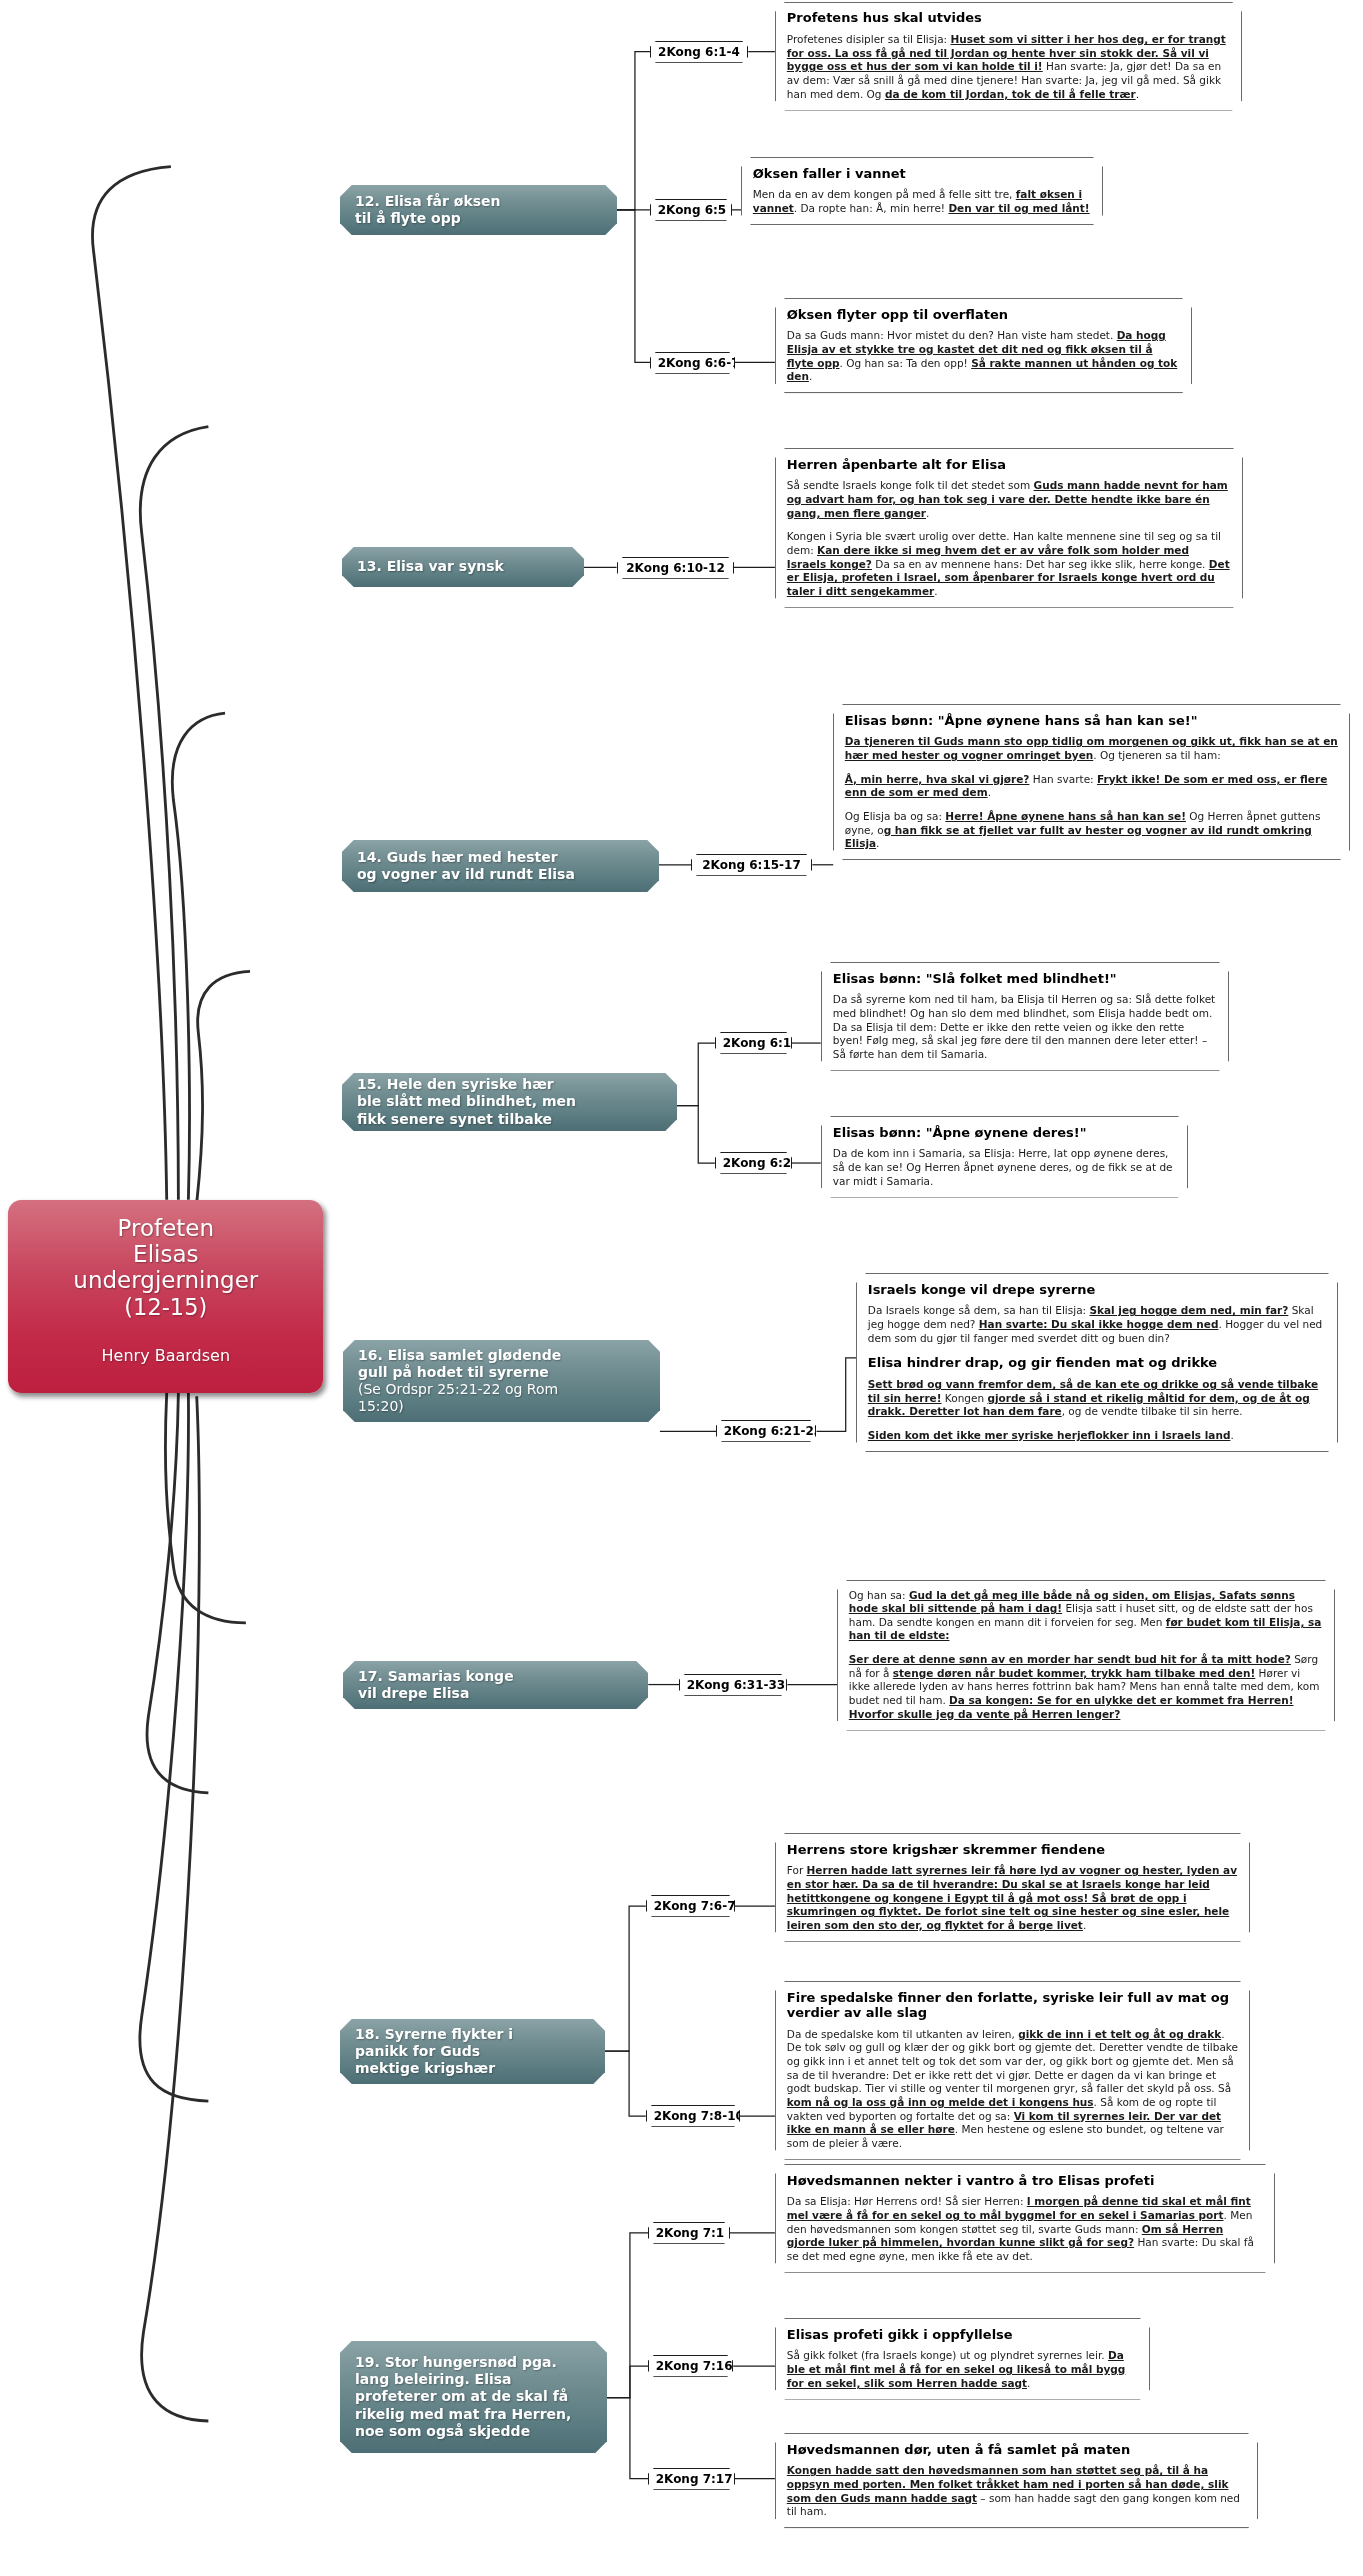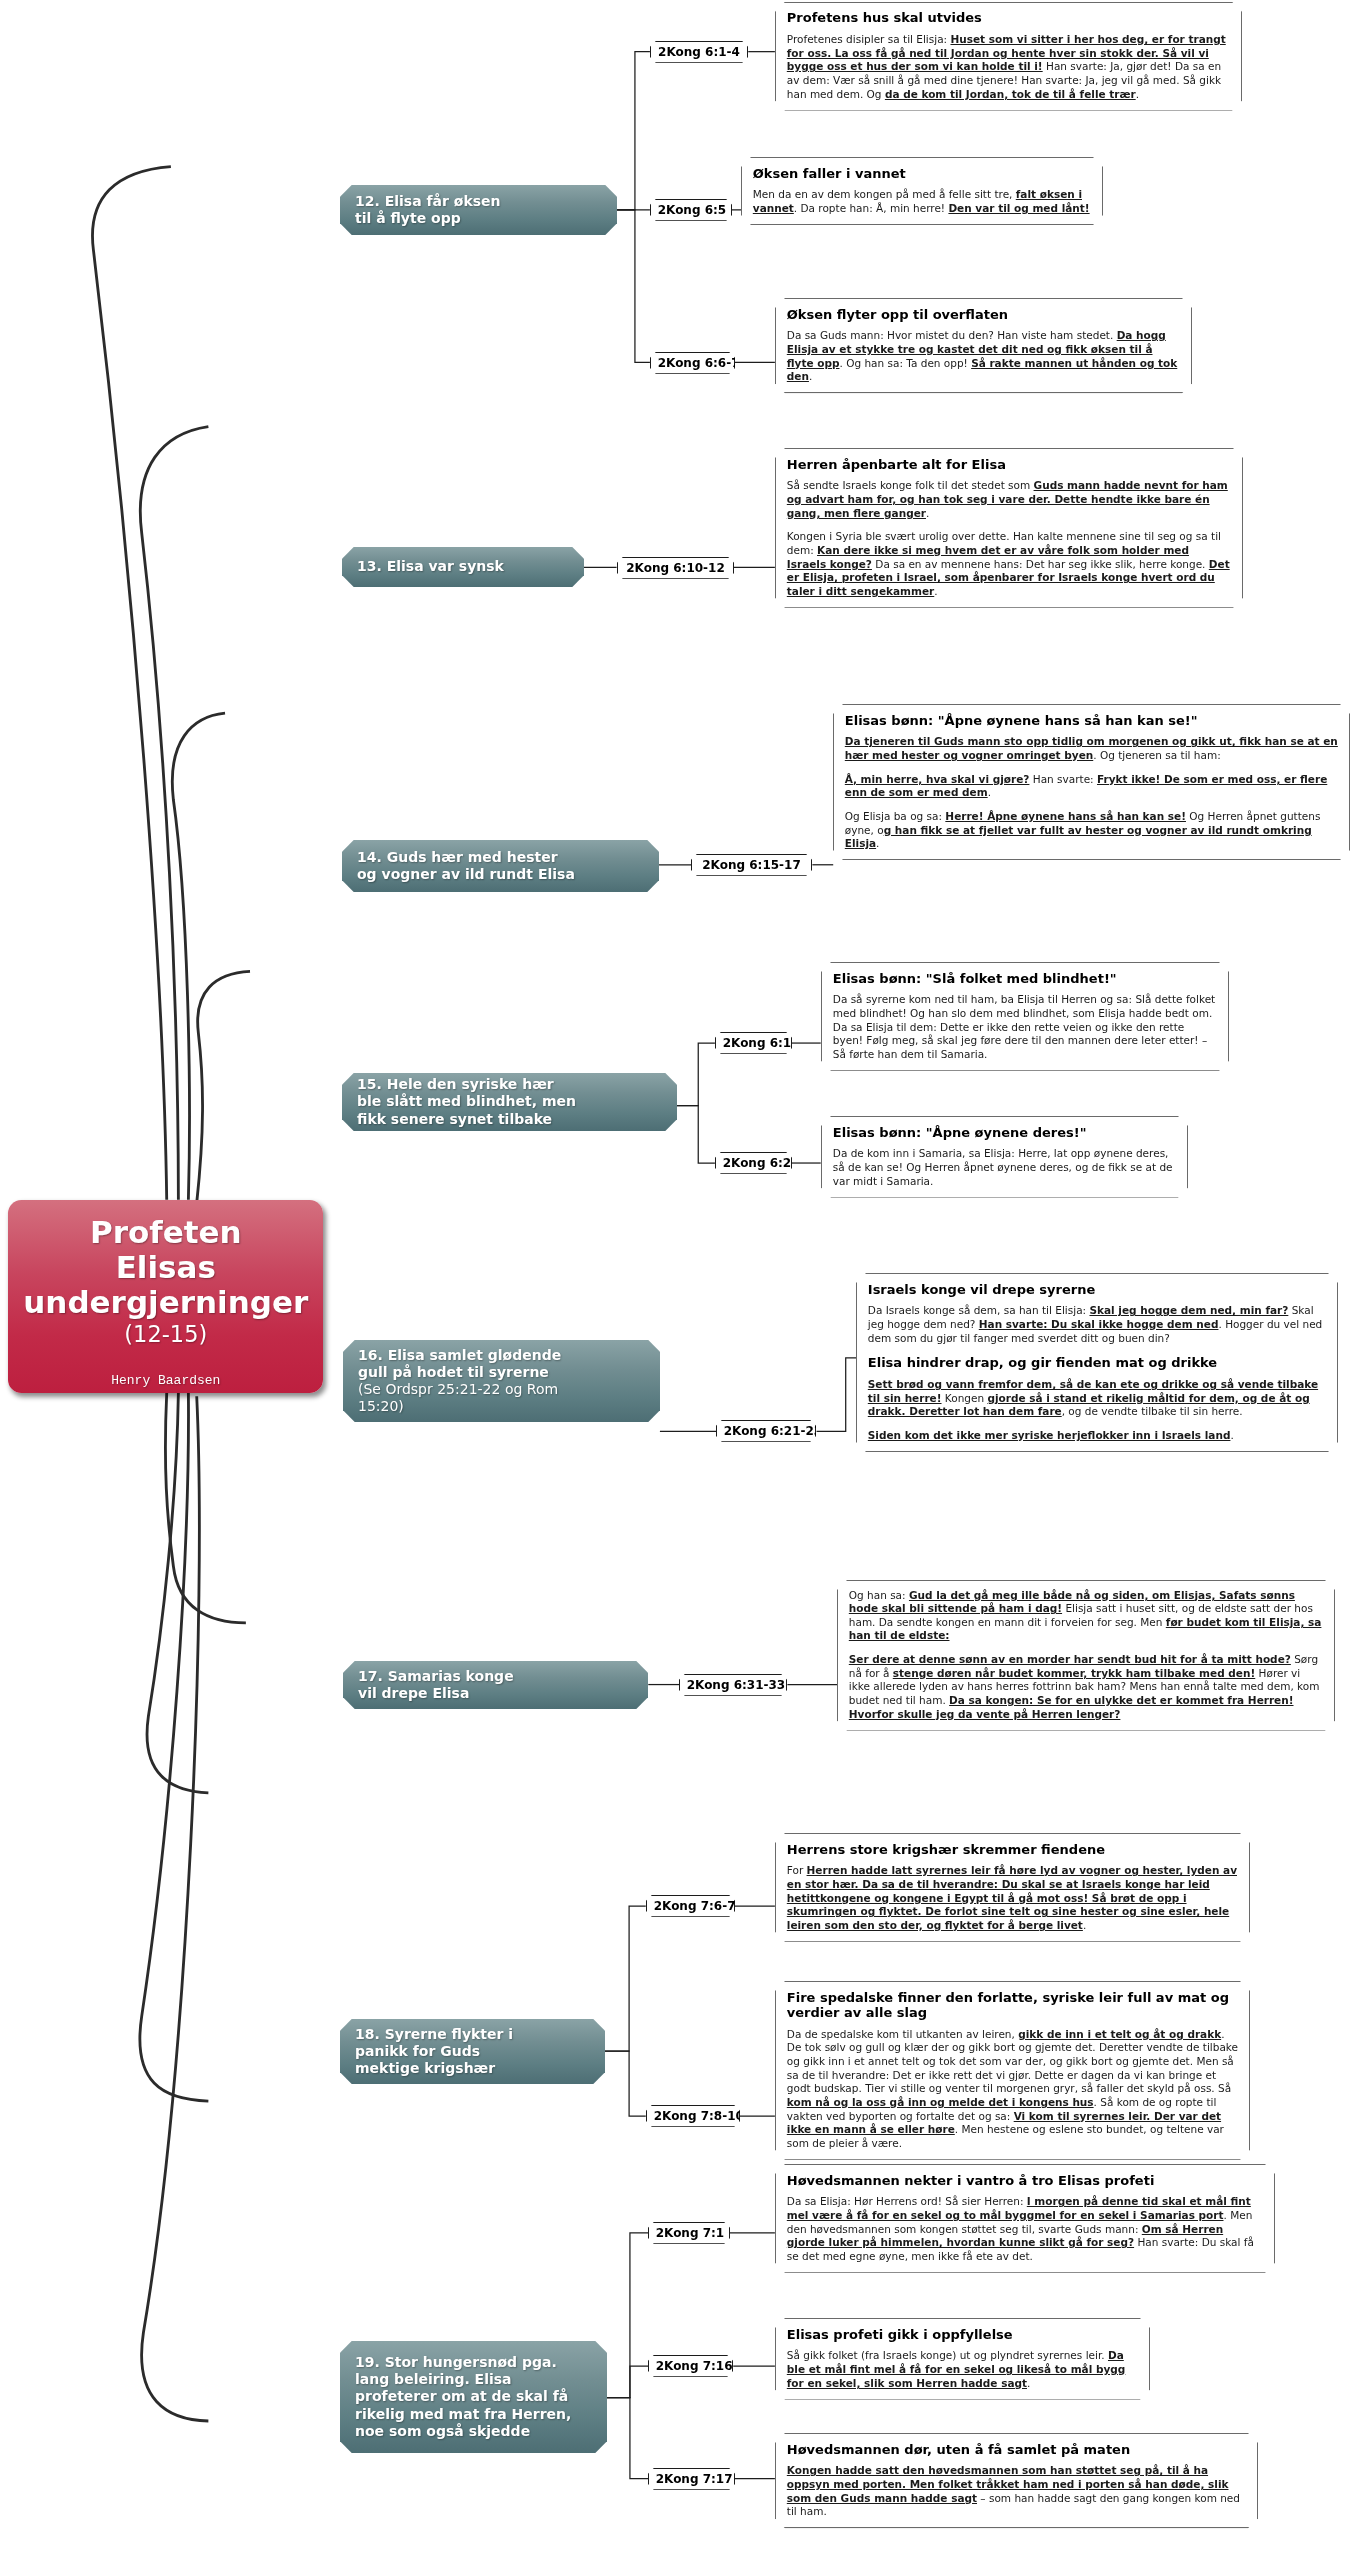--- a/index.html
+++ b/index.html
@@ -21,25 +21,25 @@
     width:315px; height:193px;
     border-radius:13.3px;
     background:linear-gradient(to bottom,#d4707f 0%, #c8455e 38%, #c22a48 70%, #bd1f3f 100%);
     box-shadow:2.5px 3.3px 5.8px rgba(0,0,0,0.45);
     color:#ffffff;
     text-align:center;
     padding-top:15px;
     z-index:6;
   }
   .root .rtitle {
-    font-size:31px; font-weight:bold; line-height:1.13;
+    font-size:23px; font-weight:normal; line-height:1.13;
     text-shadow:0.8px 0.8px 1.7px rgba(0,0,0,.35);
   }
   .root .rsub { font-size:22.5px; line-height:1.25; font-weight:normal; text-shadow:0.8px 0.8px 1.7px rgba(0,0,0,.3);}
-  .root .rauthor { font-size:13px; margin-top:25px; text-shadow:0.8px 0.8px 1.7px rgba(0,0,0,.3);font-family:Liberation Mono, monospace;}
+  .root .rauthor { font-size:16px; margin-top:25px; text-shadow:0.8px 0.8px 1.7px rgba(0,0,0,.3);}
 
   
   .branch {
     position:absolute;
     background:linear-gradient(to bottom,#8aa3a6 0%, #728e92 35%, #5d7e83 70%, #4d6e74 100%);
     color:#ffffff;
     font-size:14px; font-weight:bold; line-height:1.22;
     padding:7.5px 11.7px 7.5px 15px;
     box-shadow:2.5px 3.3px 5px rgba(0,0,0,0.40);
     clip-path:polygon(11.7px 0,calc(100% - 11.7px) 0,100% 11.7px,100% calc(100% - 11.7px),calc(100% - 11.7px) 100%,11.7px 100%,0 calc(100% - 11.7px),0 11.7px);

